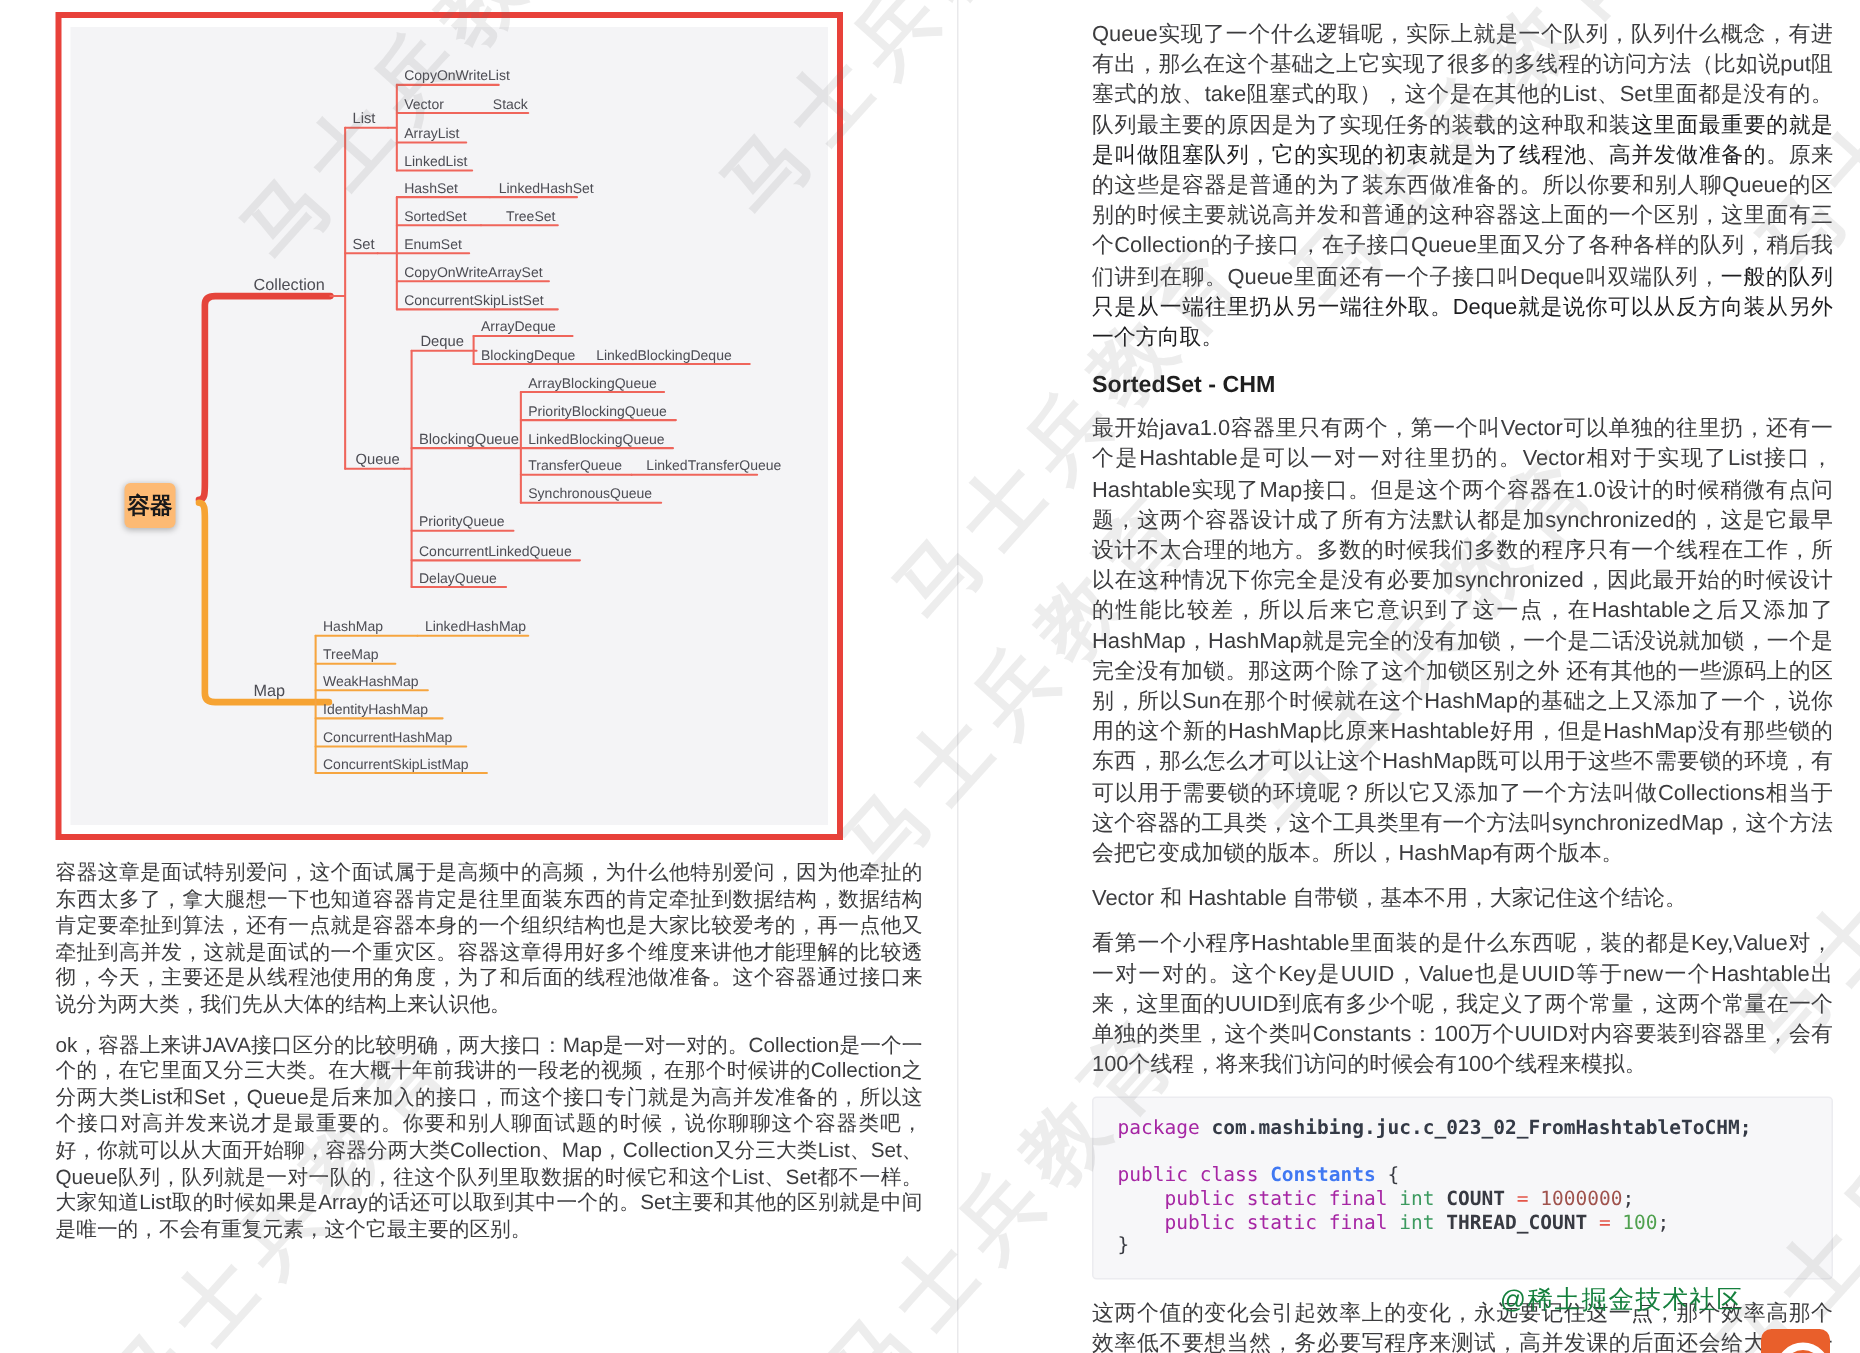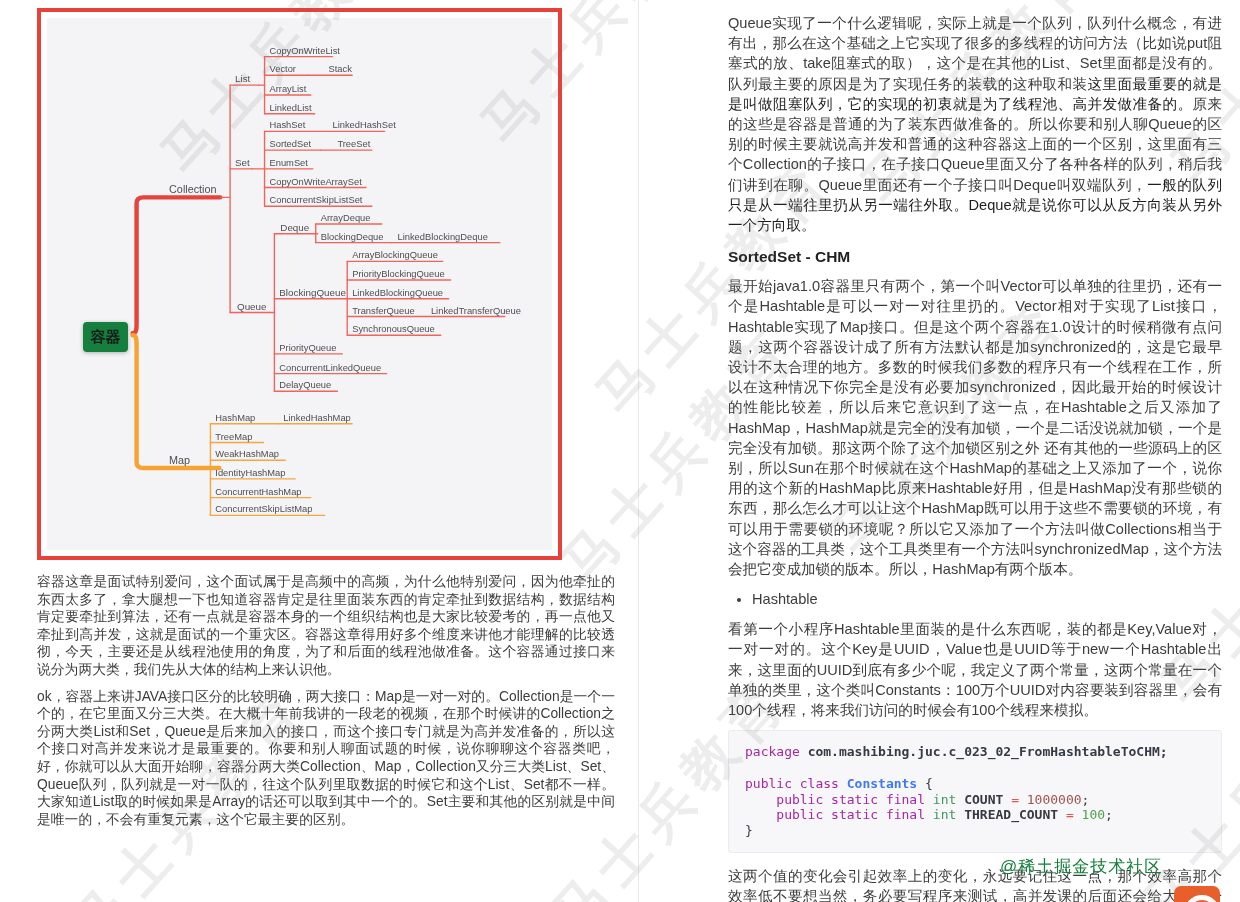--- a/index.html
+++ b/index.html
@@ -8,21 +8,21 @@
 
   
   .col-left{position:absolute;left:37px;top:0;width:578px;z-index:10;}
   .col-right{position:absolute;left:728px;top:0;width:494px;z-index:10;}
   .divider{position:absolute;left:638px;top:0;width:1px;height:902px;background:#e9e9eb;z-index:5;}
 
   
   .mm-figure{box-sizing:border-box;margin:8px 0 0 0;width:525px;height:552px;border:4px solid #e8413a;background:#ffffff;padding:6px;}
   .mm-panel{position:relative;width:100%;height:100%;background:#f4f4f6;}
   .mm-panel svg{position:absolute;left:0;top:0;width:100%;height:100%;}
-  .mm-root{position:absolute;left:36px;top:304px;width:45px;height:30px;background:#15803d;border-radius:4px;
+  .mm-root{position:absolute;left:36px;top:304px;width:34px;height:30px;background:#fdba74;border-radius:4px;
            box-shadow:0 1px 4px rgba(0,0,0,.28);display:flex;align-items:center;justify-content:center;
            font-size:15px;font-weight:bold;color:#17181a;z-index:3;}
   .mm-panel svg text{font-family:"Liberation Sans", sans-serif;fill:#4d4d54;}
 
   
   .col-left p{margin:0 0 9px 0;font-size:13.8px;line-height:17.6px;color:#3c3c3e;text-align:justify;}
   .col-left p:first-of-type{margin-top:13px;}
   .col-right p{margin:0 0 10px 0;font-size:14.6px;line-height:20.2px;color:#3c3c3e;text-align:justify;}
   .col-right .p-first{margin-top:13px;}
   .col-right h3{margin:13px 0 10px 0;font-size:15.5px;color:#1f1f1f;font-weight:bold;}
@@ -150,23 +150,21 @@
     <p>容器这章是面试特别爱问，这个面试属于是高频中的高频，为什么他特别爱问，因为他牵扯的东西太多了，拿大腿想一下也知道容器肯定是往里面装东西的肯定牵扯到数据结构，数据结构肯定要牵扯到算法，还有一点就是容器本身的一个组织结构也是大家比较爱考的，再一点他又牵扯到高并发，这就是面试的一个重灾区。容器这章得用好多个维度来讲他才能理解的比较透彻，今天，主要还是从线程池使用的角度，为了和后面的线程池做准备。这个容器通过接口来说分为两大类，我们先从大体的结构上来认识他。</p>
     <p>ok，容器上来讲JAVA接口区分的比较明确，两大接口：Map是一对一对的。Collection是一个一个的，在它里面又分三大类。在大概十年前我讲的一段老的视频，在那个时候讲的Collection之分两大类List和Set，Queue是后来加入的接口，而这个接口专门就是为高并发准备的，所以这个接口对高并发来说才是最重要的。你要和别人聊面试题的时候，说你聊聊这个容器类吧，好，你就可以从大面开始聊，容器分两大类Collection、Map，Collection又分三大类List、Set、Queue队列，队列就是一对一队的，往这个队列里取数据的时候它和这个List、Set都不一样。大家知道List取的时候如果是Array的话还可以取到其中一个的。Set主要和其他的区别就是中间是唯一的，不会有重复元素，这个它最主要的区别。</p>
   </div>
 
   <div class="divider"></div>
 
   <div class="col-right">
     <p class="p-first"><span>Queue实现了一个什么逻辑呢，实际上就是一个队列，队列什么概念，有进有出，那么在这个基础之上它实现了很多的多线程的访问方法（比如说put阻塞式的放、take阻塞式的取），这个是在其他的List、Set里面都是没有的。队列最主要的原因是为了实现任务的装载的这种取和装</span><span class="seg-b">这里面最重要的就是是叫做阻塞队列，它的实现的初衷就是为了线程池、高并发做准备的。</span><span>原来的这些是容器是普通的为了装东西做准备的。所以你要和别人聊Queue的区别的时候主要就说高并发和普通的这种容器这上面的一个区别，这里面有三个Collection的子接口，在子接口Queue里面又分了各种各样的队列，稍后我们讲到在聊。Queue里面还有一个子接口叫Deque叫双端队列，</span><span class="seg-b">一般的队列只是从一端往里扔从另一端往外取。Deque就是说你可以从反方向装从另外一个方向取。</span></p>
     <h3>SortedSet - CHM</h3>
     <p>最开始java1.0容器里只有两个，第一个叫Vector可以单独的往里扔，还有一个是Hashtable是可以一对一对往里扔的。Vector相对于实现了List接口，Hashtable实现了Map接口。但是这个两个容器在1.0设计的时候稍微有点问题，这两个容器设计成了所有方法默认都是加synchronized的，这是它最早设计不太合理的地方。多数的时候我们多数的程序只有一个线程在工作，所以在这种情况下你完全是没有必要加synchronized，因此最开始的时候设计的性能比较差，所以后来它意识到了这一点，在Hashtable之后又添加了HashMap，HashMap就是完全的没有加锁，一个是二话没说就加锁，一个是完全没有加锁。那这两个除了这个加锁区别之外 还有其他的一些源码上的区别，所以Sun在那个时候就在这个HashMap的基础之上又添加了一个，说你用的这个新的HashMap比原来Hashtable好用，但是HashMap没有那些锁的东西，那么怎么才可以让这个HashMap既可以用于这些不需要锁的环境，有可以用于需要锁的环境呢？所以它又添加了一个方法叫做Collections相当于这个容器的工具类，这个工具类里有一个方法叫synchronizedMap，这个方法会把它变成加锁的版本。所以，HashMap有两个版本。</p>
-    <ul>
-      <li>Hashtable</li>
-    </ul>
+    <p>Vector 和 Hashtable 自带锁，基本不用，大家记住这个结论。</p>
     <p>看第一个小程序Hashtable里面装的是什么东西呢，装的都是Key,Value对，一对一对的。这个Key是UUID，Value也是UUID等于new一个Hashtable出来，这里面的UUID到底有多少个呢，我定义了两个常量，这两个常量在一个单独的类里，这个类叫Constants：100万个UUID对内容要装到容器里，会有100个线程，将来我们访问的时候会有100个线程来模拟。</p>
     <pre class="code" id="code-block"><span class="tok-kw">package </span><span class="tok-pkg">com.mashibing.juc.c_023_02_FromHashtableToCHM;</span>
 
 <span class="tok-kw">public class </span><span class="tok-cls">Constants </span><span class="tok-pl">{</span>
 <span class="tok-pl">    </span><span class="tok-kw">public static final </span><span class="tok-ty">int </span><span class="tok-id">COUNT </span><span class="tok-op">= </span><span class="tok-n1">1000000</span><span class="tok-pl">;</span>
 <span class="tok-pl">    </span><span class="tok-kw">public static final </span><span class="tok-ty">int </span><span class="tok-id">THREAD_COUNT </span><span class="tok-op">= </span><span class="tok-n2">100</span><span class="tok-pl">;</span>
 <span class="tok-pl">}</span></pre>
     <p>这两个值的变化会引起效率上的变化，永远要记住这一点，那个效率高那个效率低不要想当然，务必要写程序来测试，高并发课的后面还会给大家讲一个JMH测试框架。看程序，我先new出100万个Key和100万个Value来，然后把这些东西装到数组里面去，for循环(int i = 0; i &lt; count; i++)。为什么先把这些UUID对准备好而不是我们装的时候现场生成？原因是我们写这个测试用例的时候前后用的是一样的，你往Hashtable里头装的时候也得是这100万对，同样的内容，但你要是每次都生成是不一样的内容，在这种情况下你测试就会有一些干扰因素，所以我们先准备好在往里扔。后面，写了一个线程类，叫MyThread，从Thread继承，start，gap是每个线程负责往里面装多少。线程开始往里面扔。在看后面主程序代码，记录起始时间，new出来一个线程数组，这个线程数据总共有100个线程，给它做初始化。由于你需要指定这个start值，所以这个MyThread启动的时候i乘以count(总而言之就是这个起始的值不一样，第一个线程是从0开始，第二个是从100000个开始)没用到也没关系，用到了就把他记录下来是一个好的习惯。然后让每一个线程启动，等待每一个线程结束，最后计算这个线程时间。</p>
   </div>
 

